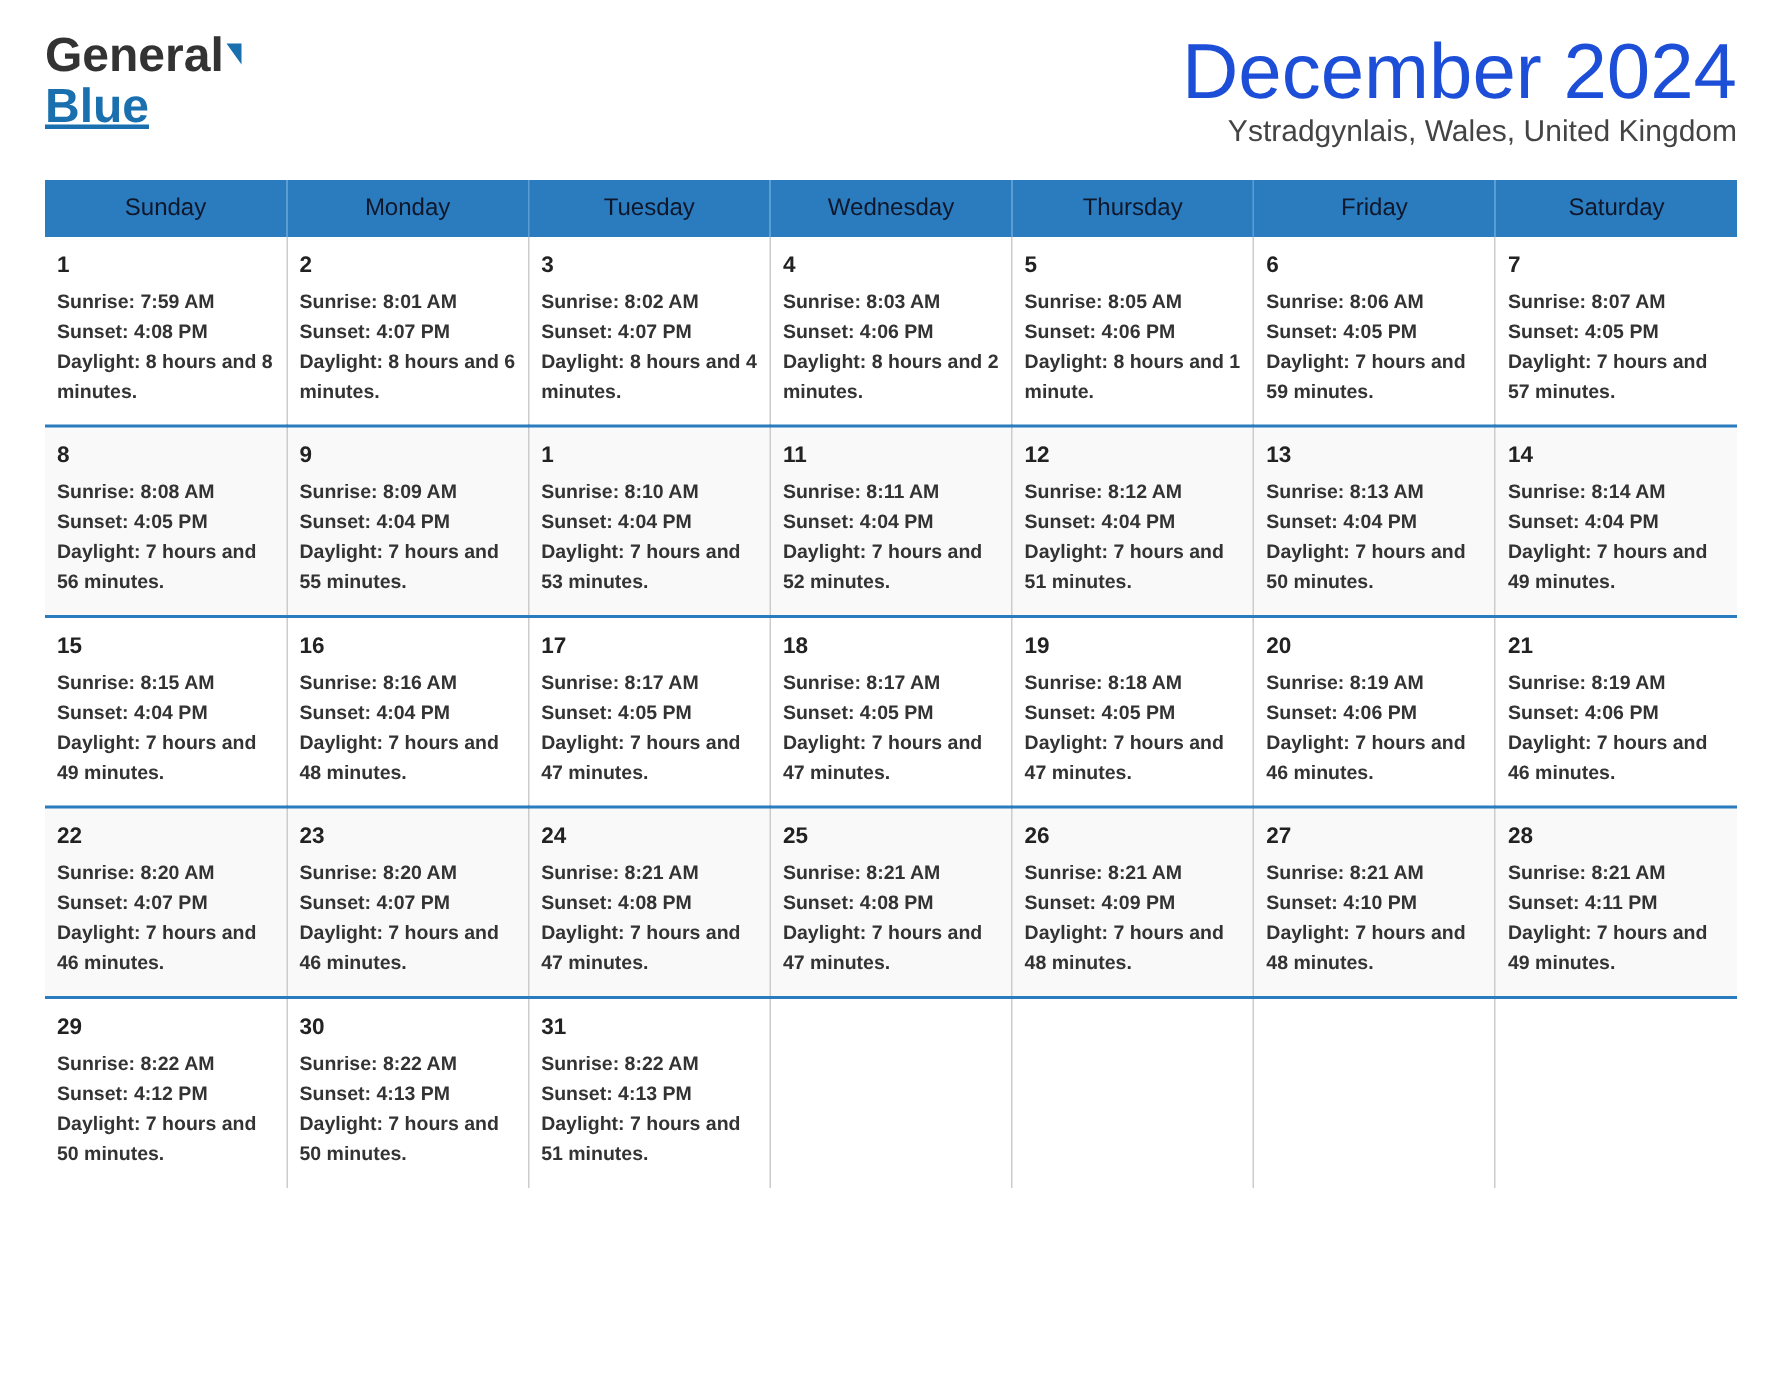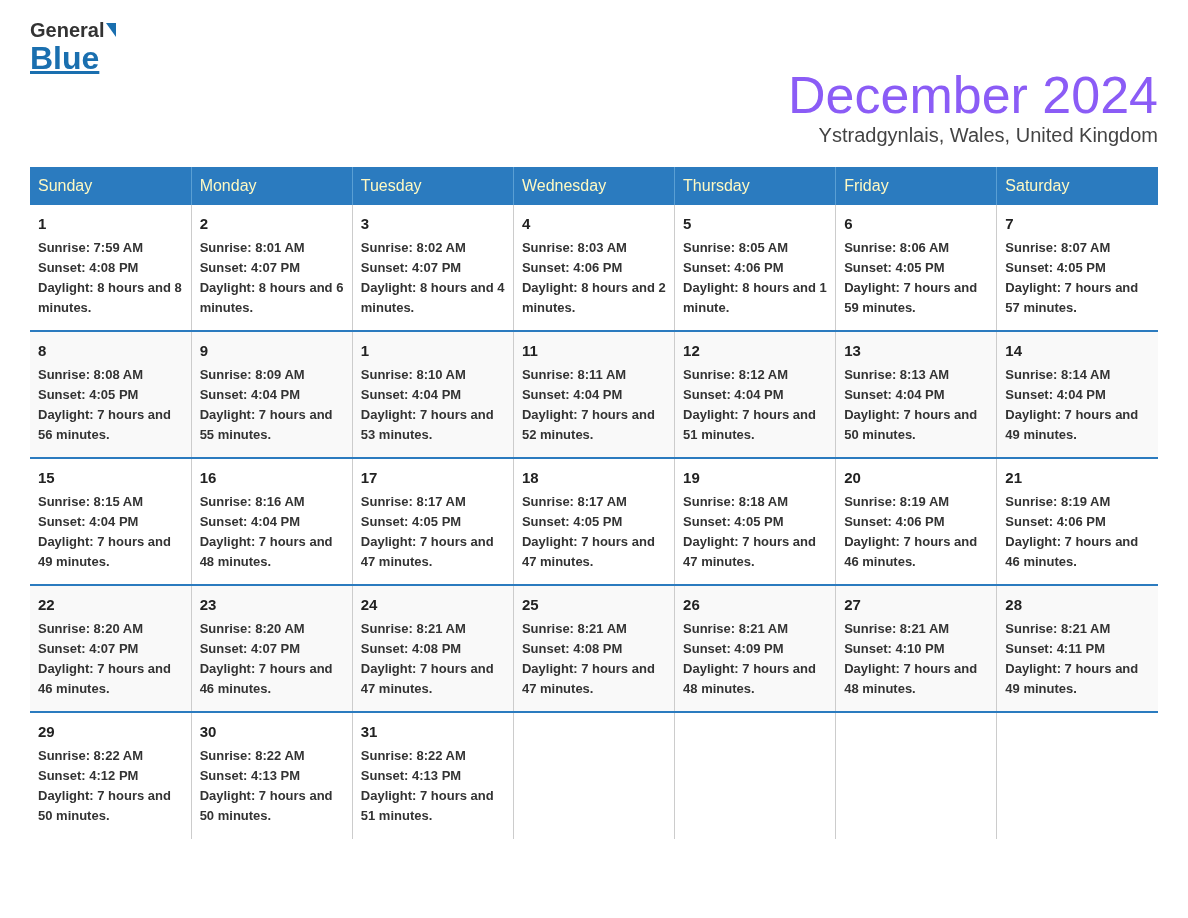--- a/index.html
+++ b/index.html
@@ -14,21 +14,21 @@
       justify-content: space-between;
       align-items: flex-start;
       margin-bottom: 20px;
     }
     .logo {
       display: flex;
       flex-direction: column;
       align-items: flex-start;
     }
     .logo-text {
-      font-size: 20px;
+      font-size: 32px;
       font-weight: bold;
       color: #333;
       line-height: 1;
     }
     .logo-triangle {
       width: 0;
       height: 0;
       border-left: 10px solid transparent;
       border-right: 0px solid transparent;
       border-top: 14px solid #1a6faf;
@@ -44,39 +44,38 @@
       font-size: 32px;
       font-weight: bold;
       text-decoration: underline;
     }
     .title-section {
       text-align: right;
     }
     .month-title {
       font-size: 52px;
       font-weight: normal;
-      color: #8b5cf6;
+      color: #1d4ed8;
       line-height: 1.1;
-      margin-top: 47px;
     }
     .location {
       font-size: 20px;
       color: #444;
       margin-top: 0;
     }
     table {
       width: 100%;
       border-collapse: collapse;
       table-layout: fixed;
     }
     thead th {
       background: #2b7bbf;
-      color: #fef9c3;
+      color: #0f172a;
       padding: 10px 8px;
-      text-align: left;
+      text-align: center;
       font-size: 16px;
       font-weight: normal;
       border-right: 1px solid #5a9fd4;
     }
     thead th:last-child {
       border-right: none;
     }
     tbody tr {
       border-bottom: 2px solid #2b7bbf;
     }

